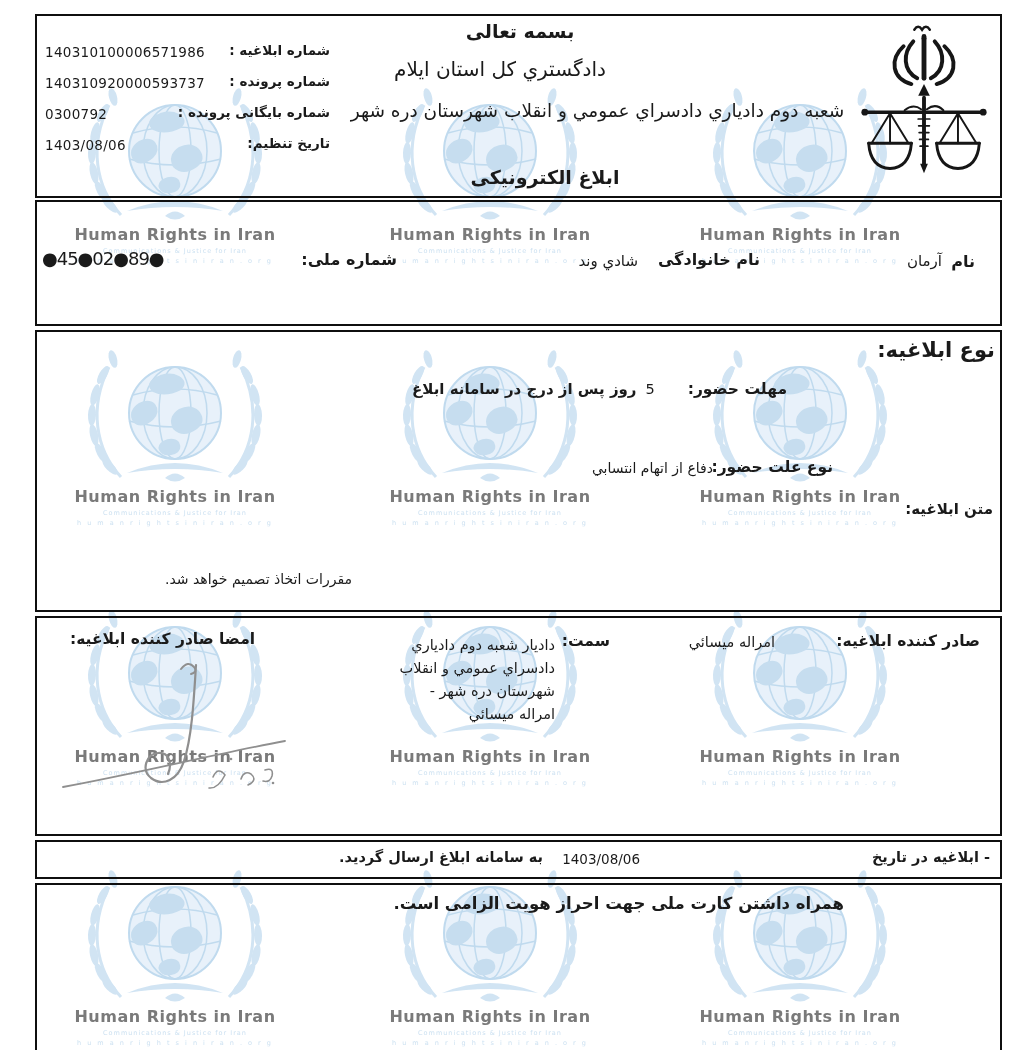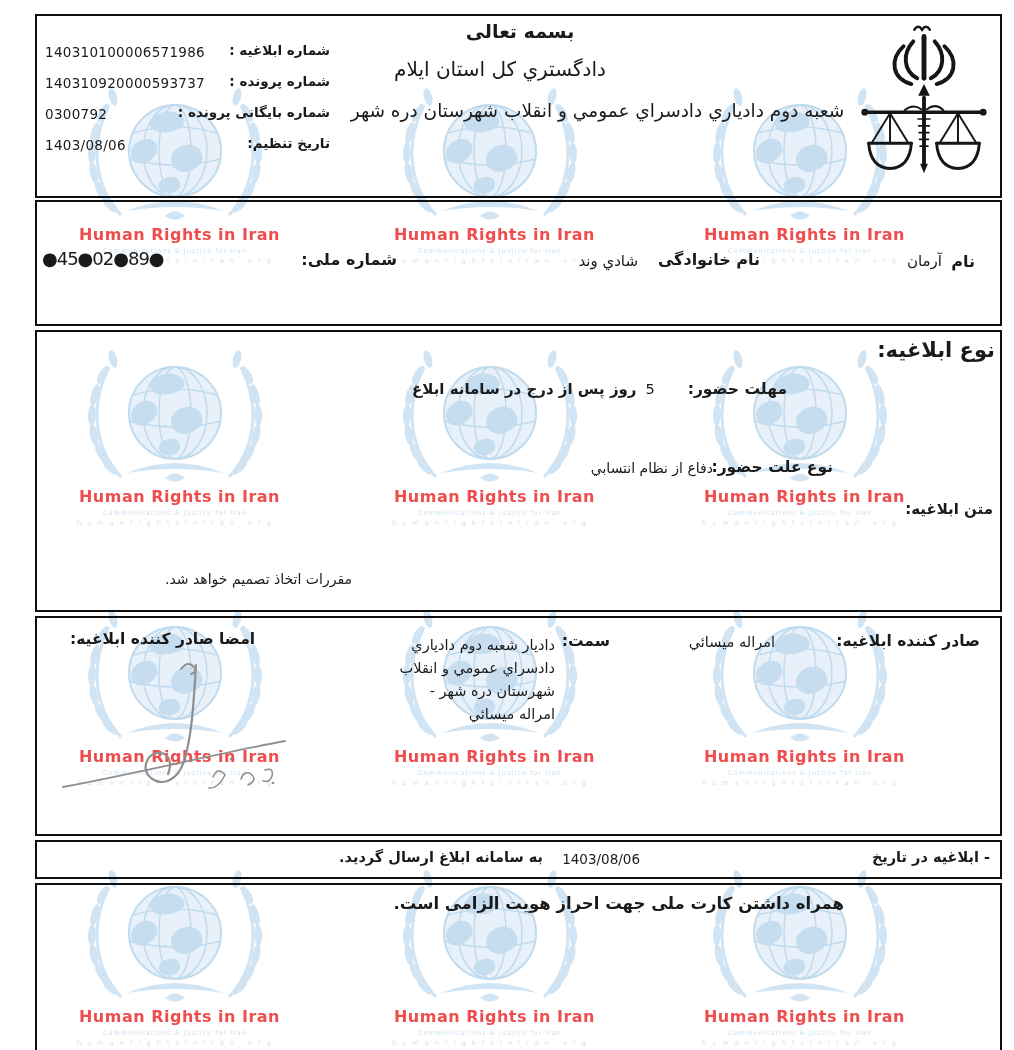--- a/index.html
+++ b/index.html
@@ -12,21 +12,21 @@
   .fa{direction:rtl;unicode-bidi:isolate;}
   .b{font-weight:700;}
   .nowrap{white-space:nowrap;}
   
   .box{position:absolute;border:2px solid #0f0f0f;box-sizing:border-box;background:transparent;z-index:2;}
   
   .txt{z-index:3;}
   
   #wm-layer{position:absolute;inset:0;z-index:1;}
   .wm{position:absolute;width:210px;opacity:.95;text-align:center;pointer-events:none;}
-  .wm .wm-title{margin-top:-4px;font-size:16px;font-weight:700;color:#ef4444;letter-spacing:.5px;font-family:"DejaVu Sans",sans-serif;text-align:right;}
+  .wm .wm-title{margin-top:-4px;font-size:16px;font-weight:700;color:#737373;letter-spacing:.5px;font-family:"DejaVu Sans",sans-serif;}
   .wm .wm-sub1{font-size:6.5px;color:#cbe0f1;letter-spacing:1px;margin-top:3px;}
   .wm .wm-sub2{font-size:6.5px;color:#cbe0f1;letter-spacing:2px;margin-top:2px;}
   .wm-stem{fill:none;stroke:#cfe3f3;stroke-width:3;}
   .wm-leaf{fill:#cfe3f3;}
   .wm-globe{fill:#e7f1fa;stroke:#bdd9ee;stroke-width:2;}
   .wm-line{fill:none;stroke:#bdd9ee;stroke-width:1.5;}
   .wm-land{fill:#c3dcef;}
   
   .hf-label{width:180px;text-align:right;font-size:13.5px;font-weight:700;}
   .hf-value{font-size:13.5px;letter-spacing:.3px;}
@@ -510,20 +510,21 @@
   <div class="abs txt fa hf-label" style="left:150px;top:73px;">شماره پرونده :</div>
   <div class="abs txt hf-value" style="left:45px;top:75px;">140310920000593737</div>
   <div class="abs txt fa hf-label" style="left:150px;top:104px;">شماره بایگانی پرونده :</div>
   <div class="abs txt hf-value" style="left:45px;top:106px;">0300792</div>
   <div class="abs txt fa hf-label" style="left:150px;top:135px;">تاریخ تنظیم:</div>
   <div class="abs txt hf-value" style="left:45px;top:137px;">1403/08/06</div>
 
   <div class="abs txt fa b nowrap" style="left:380px;top:20px;width:280px;text-align:center;font-size:19px;">بسمه تعالی</div>
   <div class="abs txt fa nowrap" style="left:340px;top:57px;width:320px;text-align:center;font-size:20px;">دادگستري کل استان ايلام</div>
   <div class="abs txt fa" style="left:330px;top:97px;width:535px;text-align:center;font-size:18.5px;line-height:27px;">شعبه دوم دادياري دادسراي عمومي و انقلاب شهرستان دره شهر</div>
+  <div class="abs txt fa b nowrap" style="left:390px;top:166px;width:310px;text-align:center;font-size:19px;">ابلاغ الکترونیکی</div>
 
   <svg class="abs txt" style="left:856px;top:20px;" width="136" height="165" viewBox="0 0 140 170">
 
     <path class="lg" d="M60,10 q4,-6 8,0 q4,-6 8,0" stroke-width="2.5"></path>
     <path class="lg" d="M70,17 L70,60" stroke-width="5"></path>
     <circle cx="70" cy="19" r="2.5" fill="#161616" stroke="none"></circle>
     <path class="lg" d="M59,22 C48,34 48,52 63,60" stroke-width="4"></path>
     <path class="lg" d="M81,22 C92,34 92,52 77,60" stroke-width="4"></path>
     <path class="lg" d="M49,27 C34,41 37,60 57,66" stroke-width="4"></path>
     <path class="lg" d="M91,27 C106,41 103,60 83,66" stroke-width="4"></path>
@@ -560,21 +561,21 @@
 
   <div class="abs txt nowrap" style="right:227px;top:380px;direction:rtl;display:flex;align-items:baseline;">
     <span class="fa b" style="font-size:15.5px;">مهلت حضور:</span>
     <span style="display:inline-block;width:33px;"></span>
     <span dir="ltr" style="font-size:14.5px;">5</span>
     <span style="display:inline-block;width:9px;"></span>
     <span class="fa b" style="font-size:15px;">روز پس از درج در سامانه ابلاغ</span>
   </div>
 
   <div class="abs txt fa b nowrap" style="right:181px;top:458px;font-size:15.5px;">نوع علت حضور:</div>
-  <div class="abs txt fa nowrap" style="right:301px;top:460px;font-size:14px;">دفاع از نظام انتسابي</div>
+  <div class="abs txt fa nowrap" style="right:301px;top:460px;font-size:14px;">دفاع از اتهام انتسابي</div>
 
   <div class="abs txt fa b nowrap" style="right:21px;top:500px;font-size:15px;">متن ابلاغیه:</div>
   <div class="abs txt fa nowrap" style="left:165px;top:571px;font-size:14px;">مقررات اتخاذ تصميم خواهد شد.</div>
 
   <div class="abs txt fa b nowrap" style="right:34px;top:632px;font-size:15.5px;">صادر کننده ابلاغیه:</div>
   <div class="abs txt fa nowrap" style="right:239px;top:634px;font-size:14.5px;">امراله ميسائي</div>
 
   <div class="abs txt fa b nowrap" style="right:404px;top:632px;font-size:15.5px;">سمت:</div>
   <div class="abs txt fa" style="right:459px;top:634px;text-align:right;font-size:14.5px;line-height:23px;">
     <div class="nowrap">داديار شعبه دوم دادياري</div>

